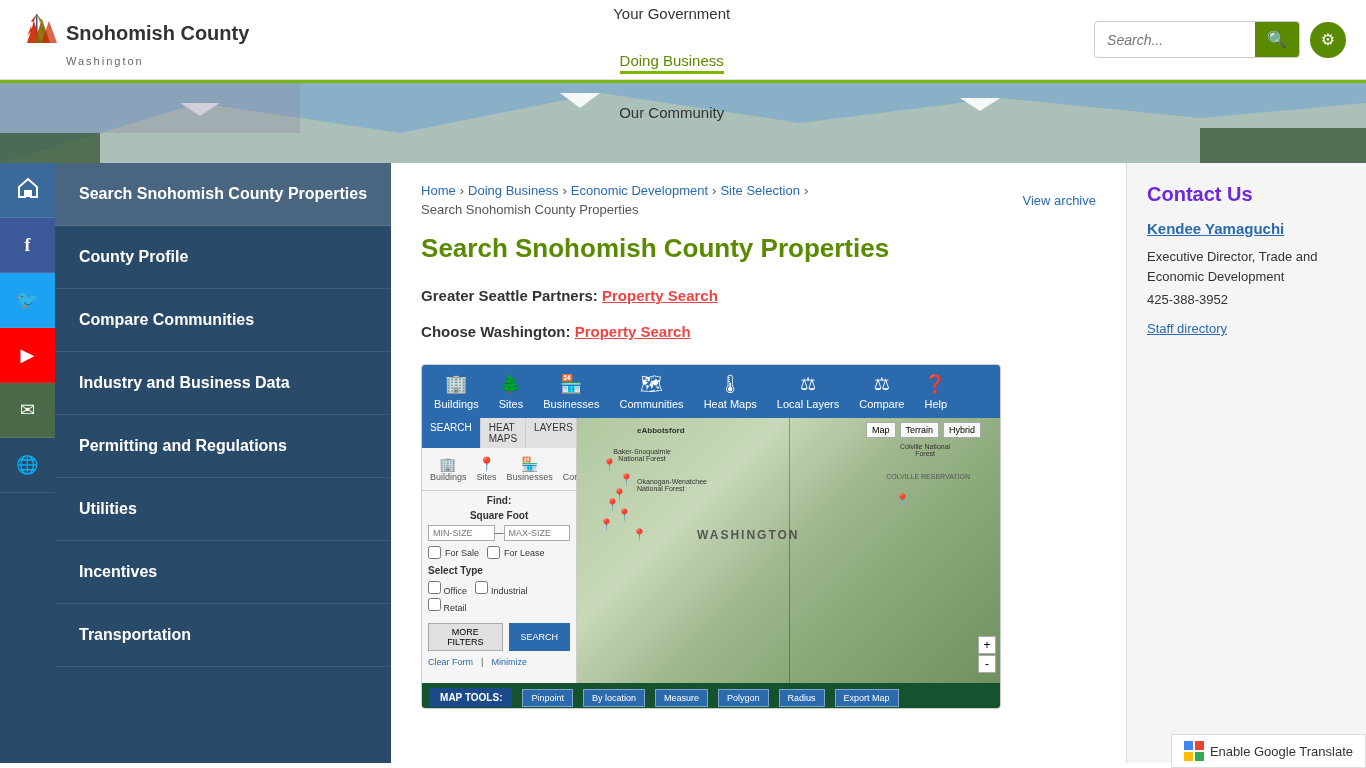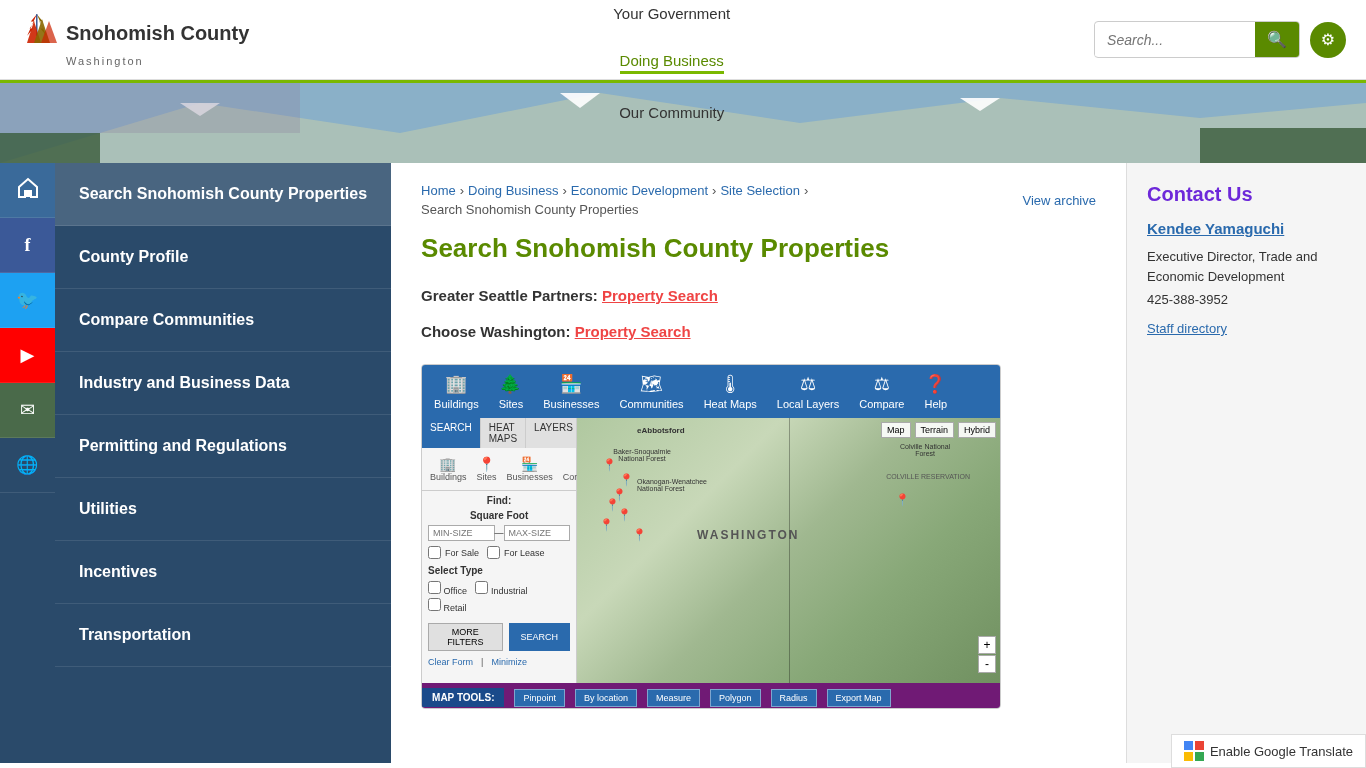--- a/index.html
+++ b/index.html
@@ -279,34 +279,34 @@
     }
     .map-image-placeholder {
       width: 100%;
       height: 100%;
       background: linear-gradient(135deg, #b0c8a0 0%, #c8d8b8 30%, #a0b890 50%, #88a878 70%, #709060 100%);
       position: relative;
     }
     .map-controls {
       position: absolute;
       top: 4px;
-      right: 4px;
+      right: 19px;
       display: flex;
       gap: 4px;
     }
     .map-control-btn {
       background: rgba(255,255,255,0.9);
       border: 1px solid #aaa;
       padding: 2px 5px;
       font-size: 9px;
       cursor: pointer;
     }
     .map-bottom-bar {
-      background: #701a75;
-      padding: 5px 0;
+      background: #14532d;
+      padding: 5px 8px;
       display: flex;
       gap: 10px;
       align-items: center;
     }
     .map-bottom-btn {
       background: #2a6aad;
       color: #fff;
       border: 1px solid rgba(255,255,255,0.4);
       padding: 3px 8px;
       font-size: 9px;

